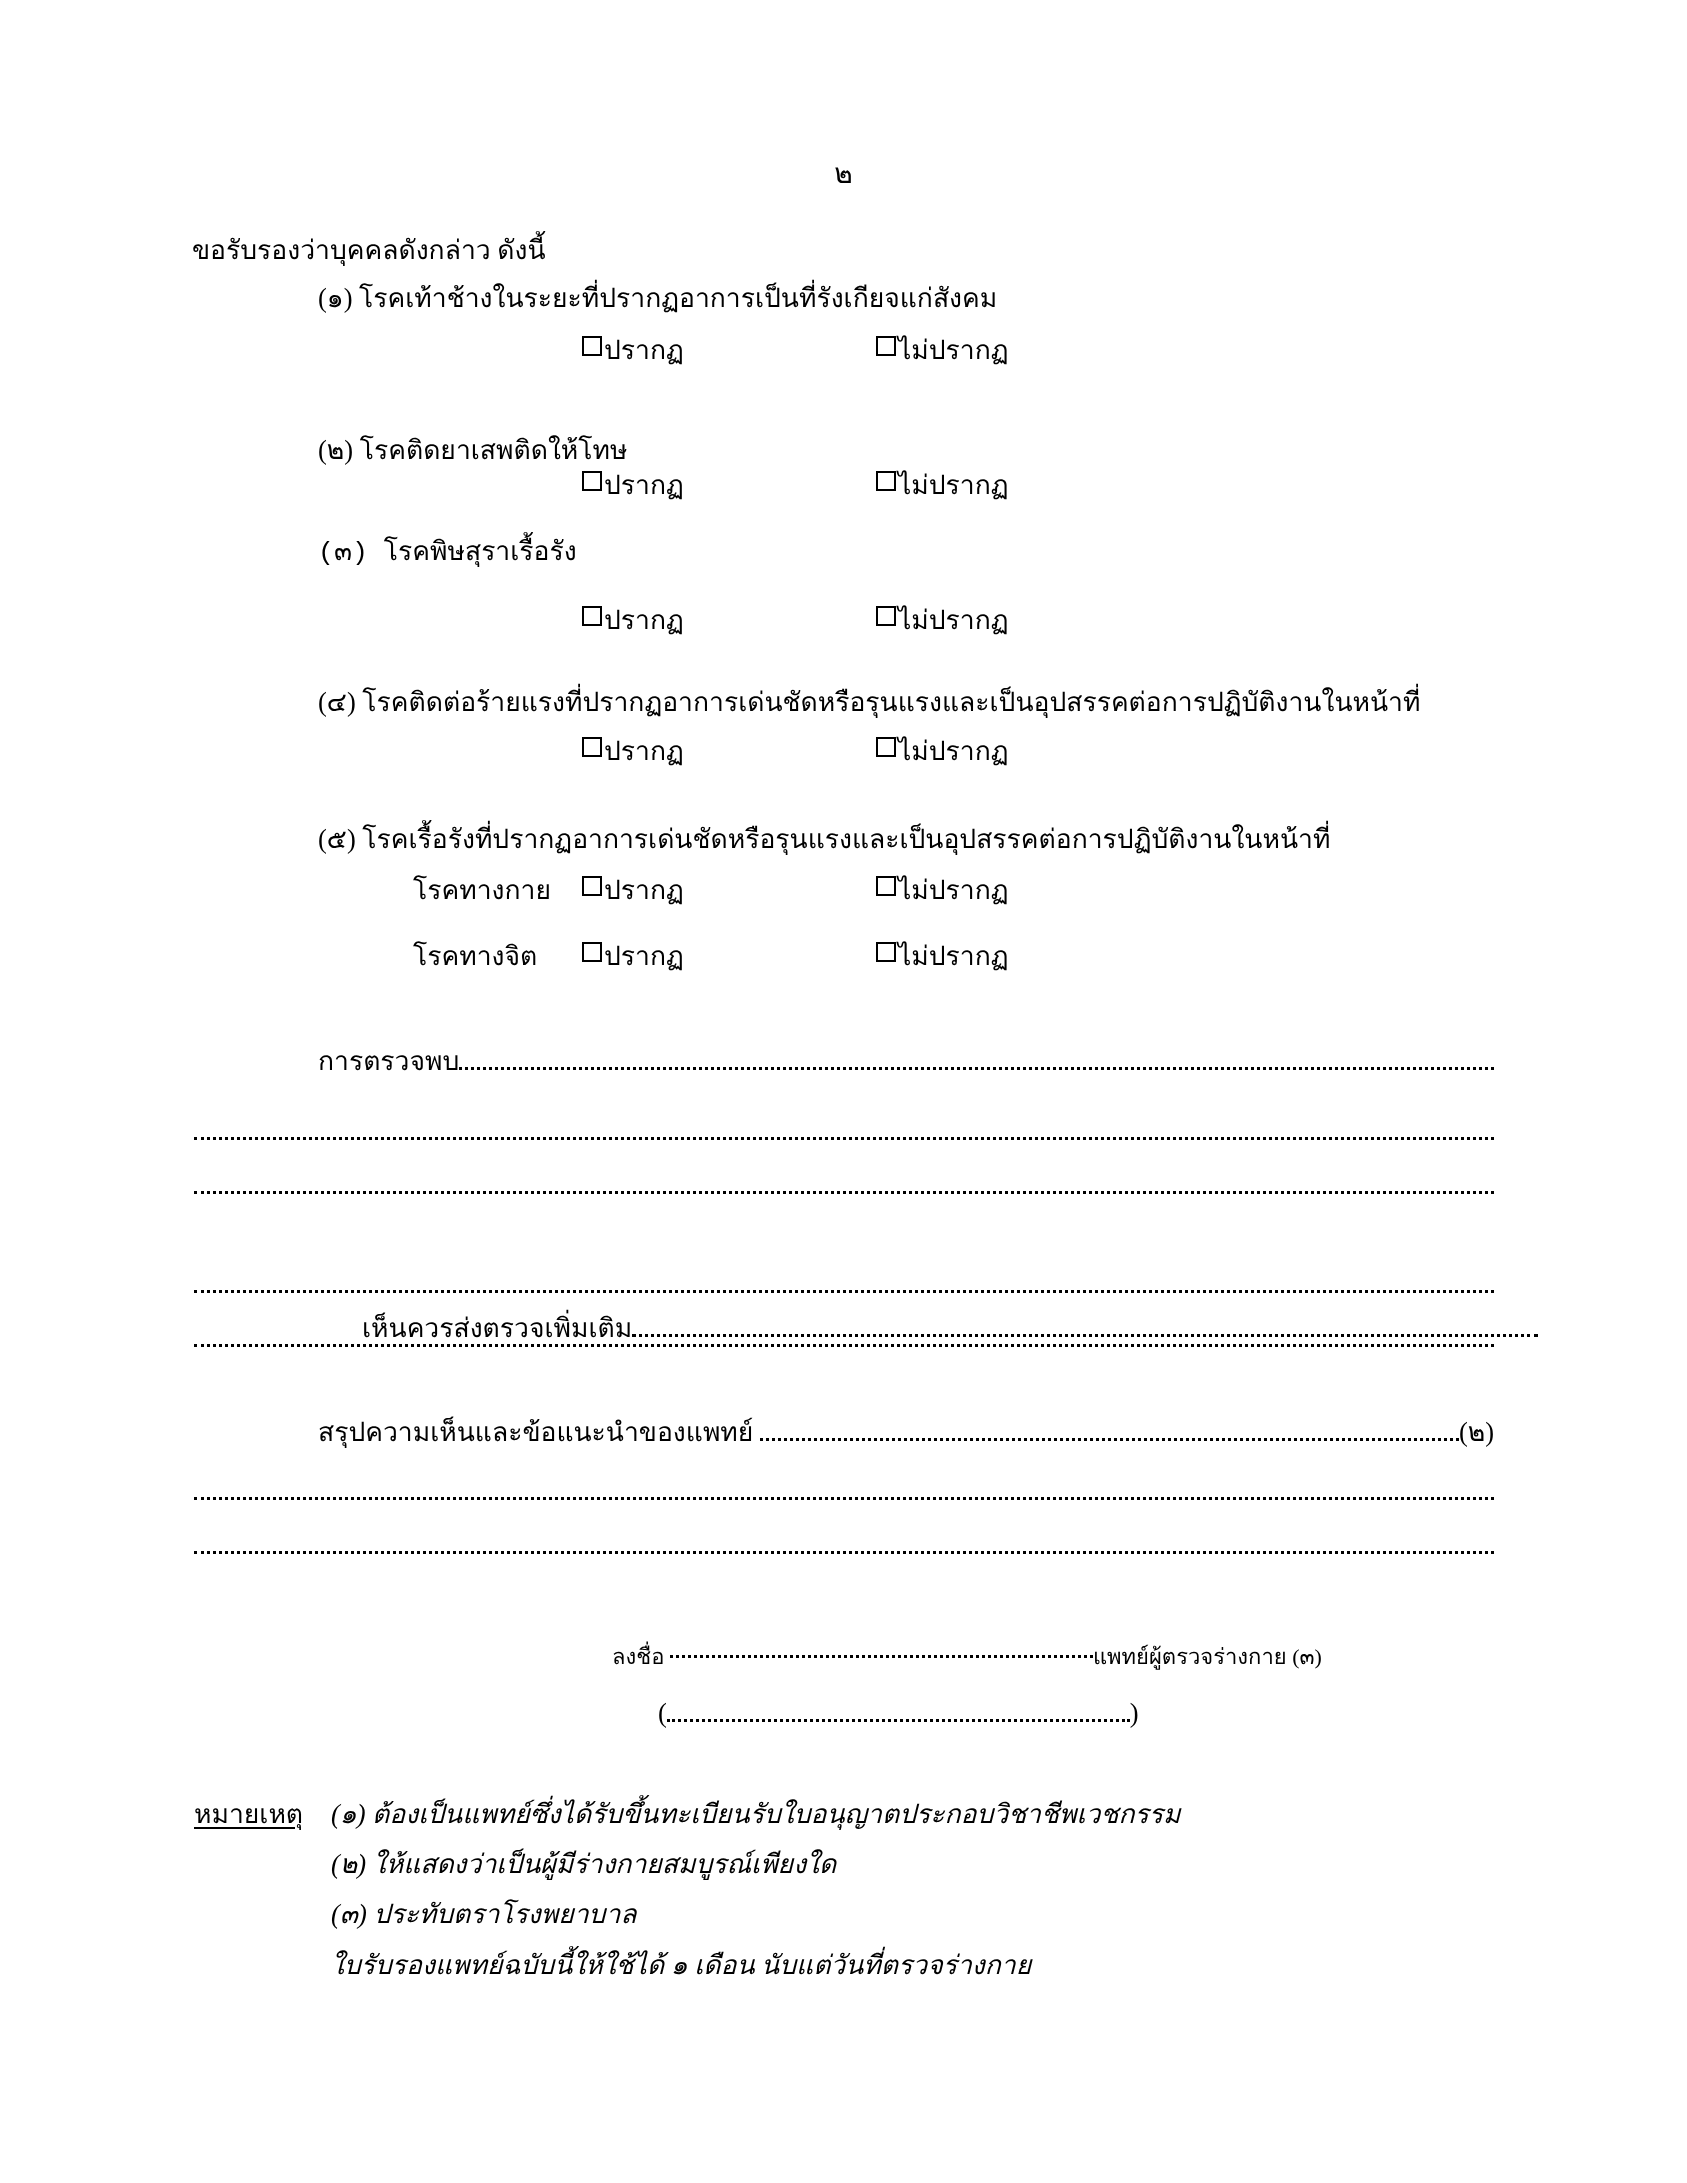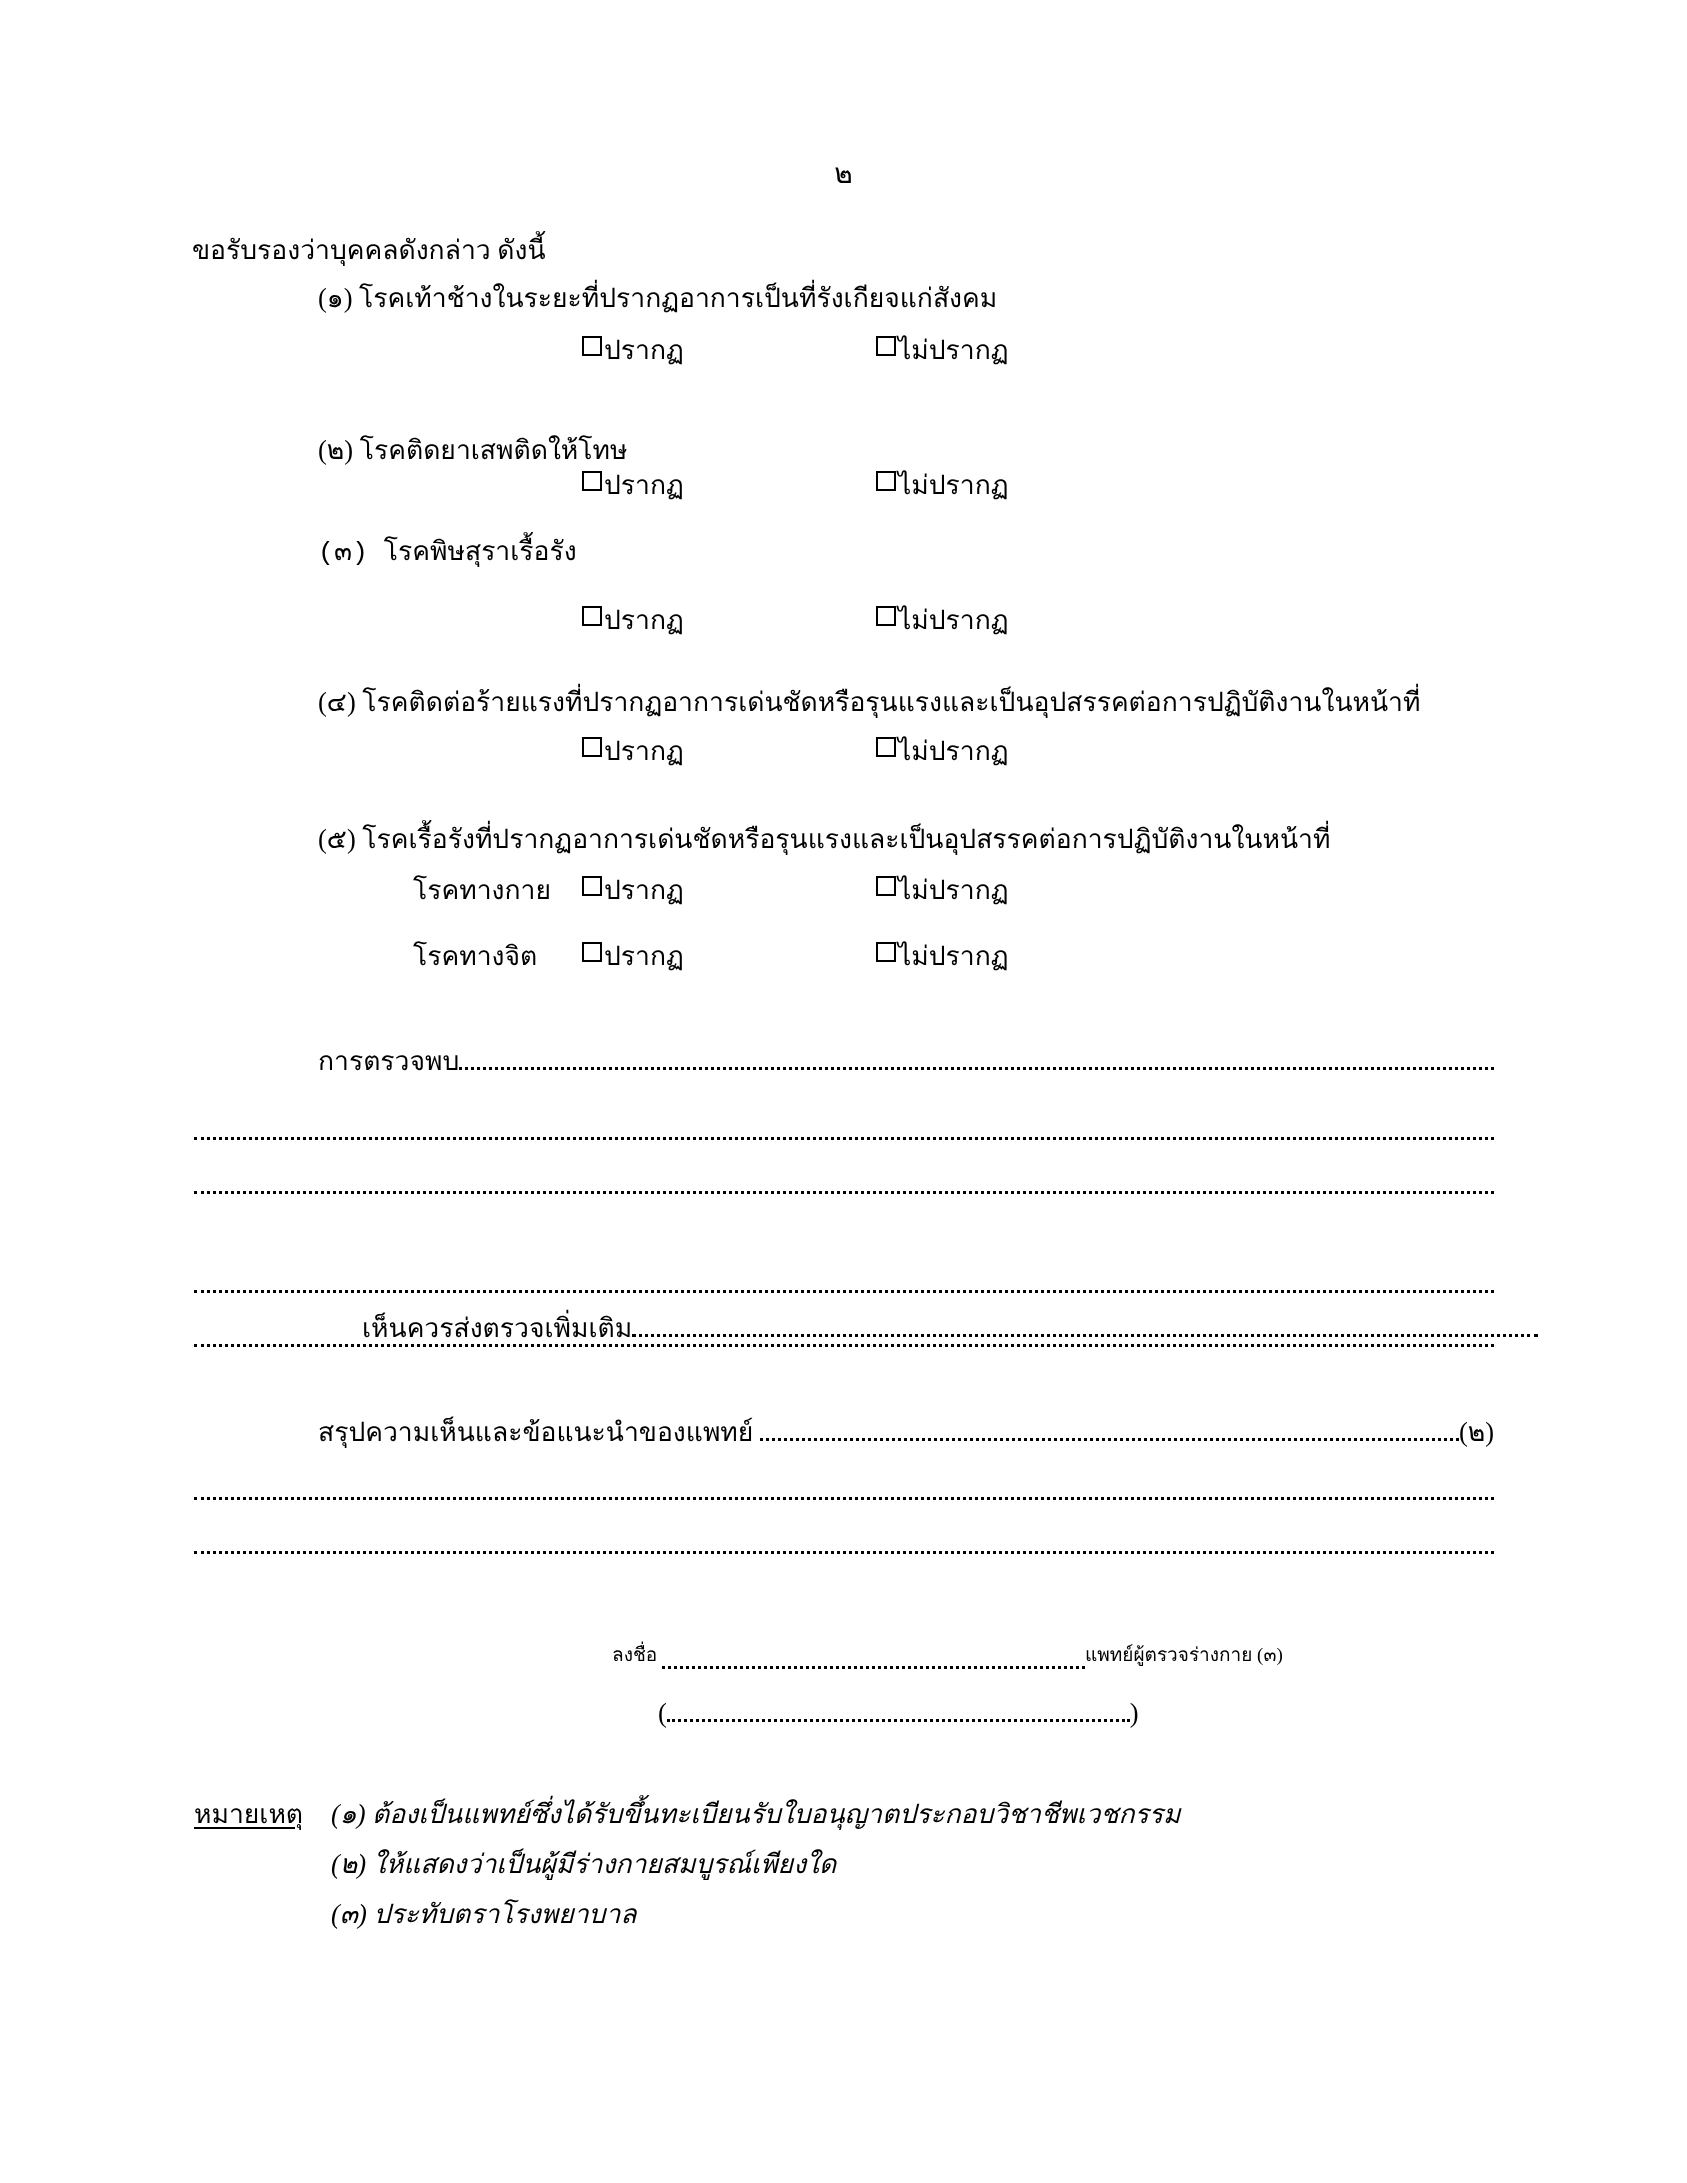--- a/index.html
+++ b/index.html
@@ -95,23 +95,23 @@
     left: 194px;
     width: 1300px;
     border-bottom: 3.3px dotted #000;
     height: 0;
   }
 
   
   .sig-row {
     position: absolute;
     display: flex;
-    align-items: flex-end;
-    white-space: pre;
-    font-size: 19px;
+    align-items: center;
+    white-space: pre;
+    font-size: 22px;
   }
   .sig-row .dots { flex: 0 0 423px; }
   .sig-name {
     position: absolute;
     display: flex;
     align-items: baseline;
     white-space: pre;
     font-size: 26.5px;
   }
   .sig-name .dots { flex: 0 0 463px; }
@@ -244,15 +244,16 @@
   <div class="sig-name" style="top:1698px; left:658px;">
     <span>(</span>
     <span class="dots"></span>
     <span>)</span>
   </div>
 
   <div class="notes-label" style="top:1793px;">หมายเหตุ</div>
   <div class="note" style="top:1793px;">(๑) ต้องเป็นแพทย์ซึ่งได้รับขึ้นทะเบียนรับใบอนุญาตประกอบวิชาชีพเวชกรรม</div>
   <div class="note" style="top:1843px;">(๒) ให้แสดงว่าเป็นผู้มีร่างกายสมบูรณ์เพียงใด</div>
   <div class="note" style="top:1893px;">(๓) ประทับตราโรงพยาบาล</div>
+  <div class="note" style="top:1944px;">ใบรับรองแพทย์ฉบับนี้ให้ใช้ได้ ๑ เดือน นับแต่วันที่ตรวจร่างกาย</div>
 
 </div>
 
 
 </body></html>

